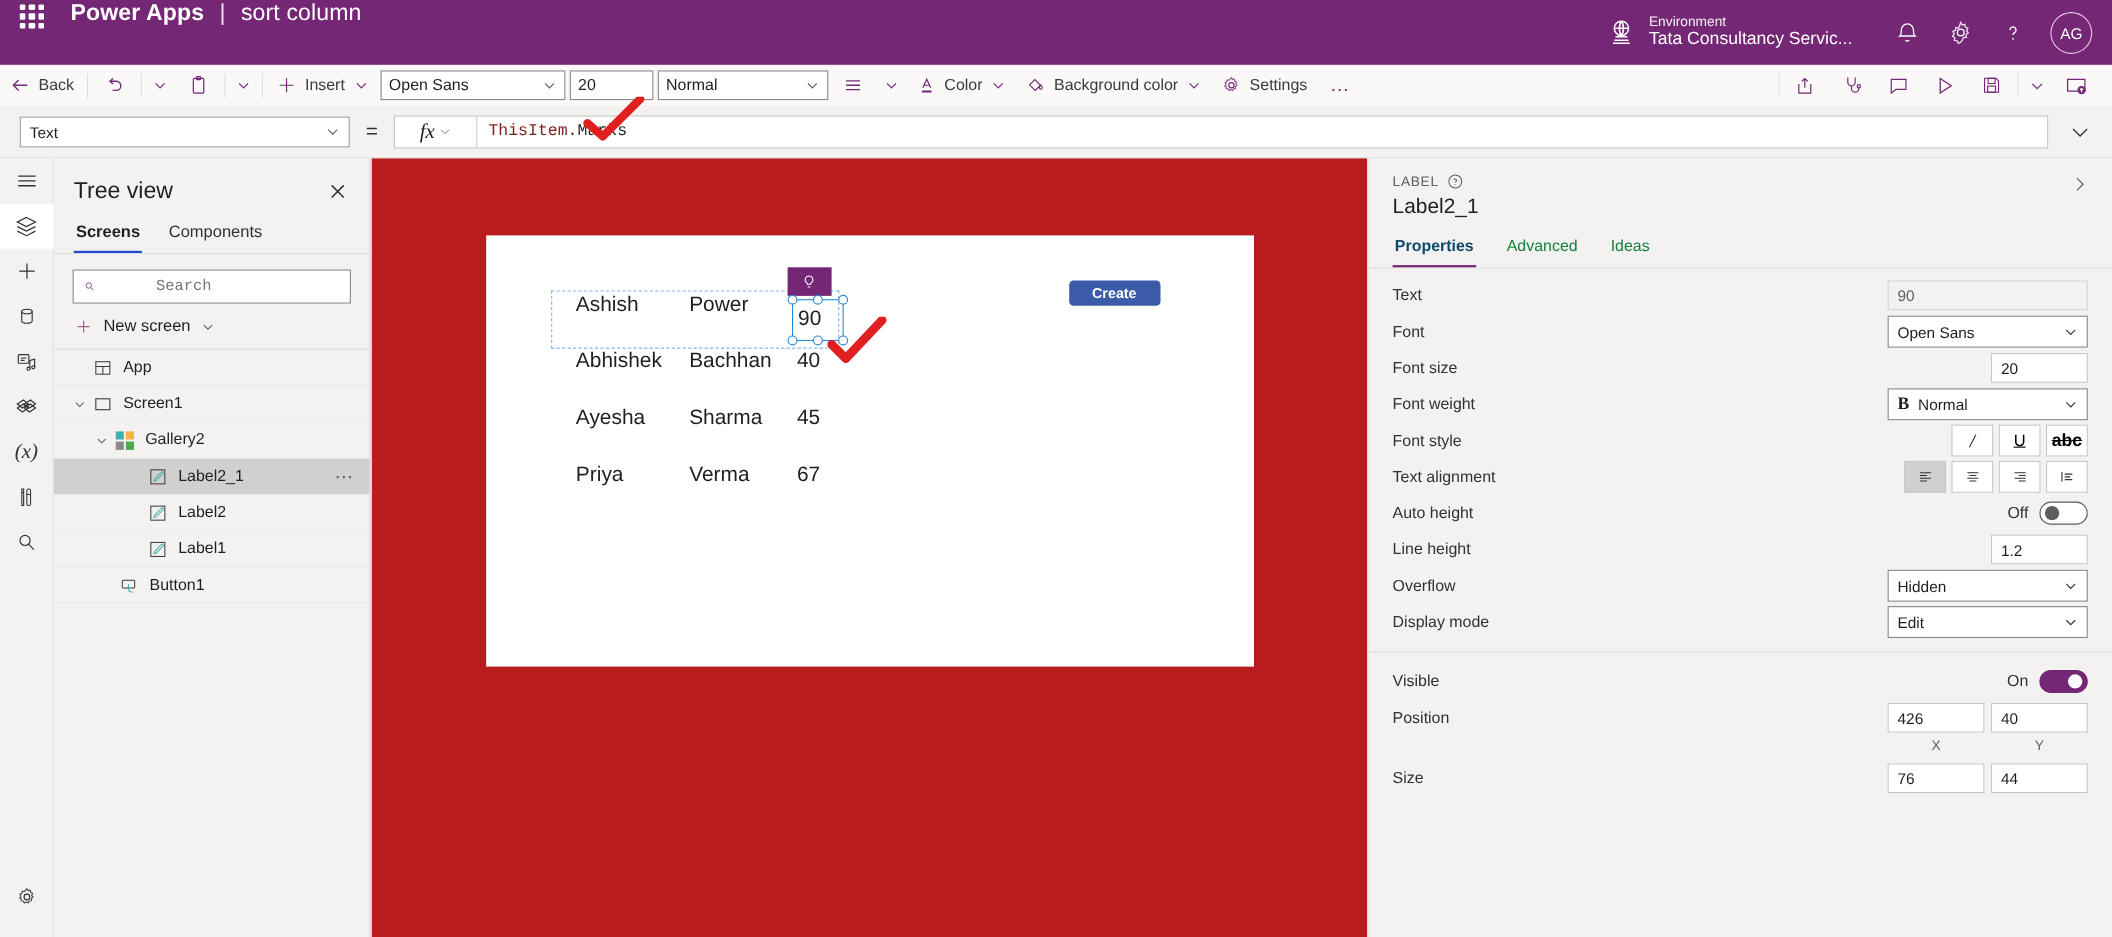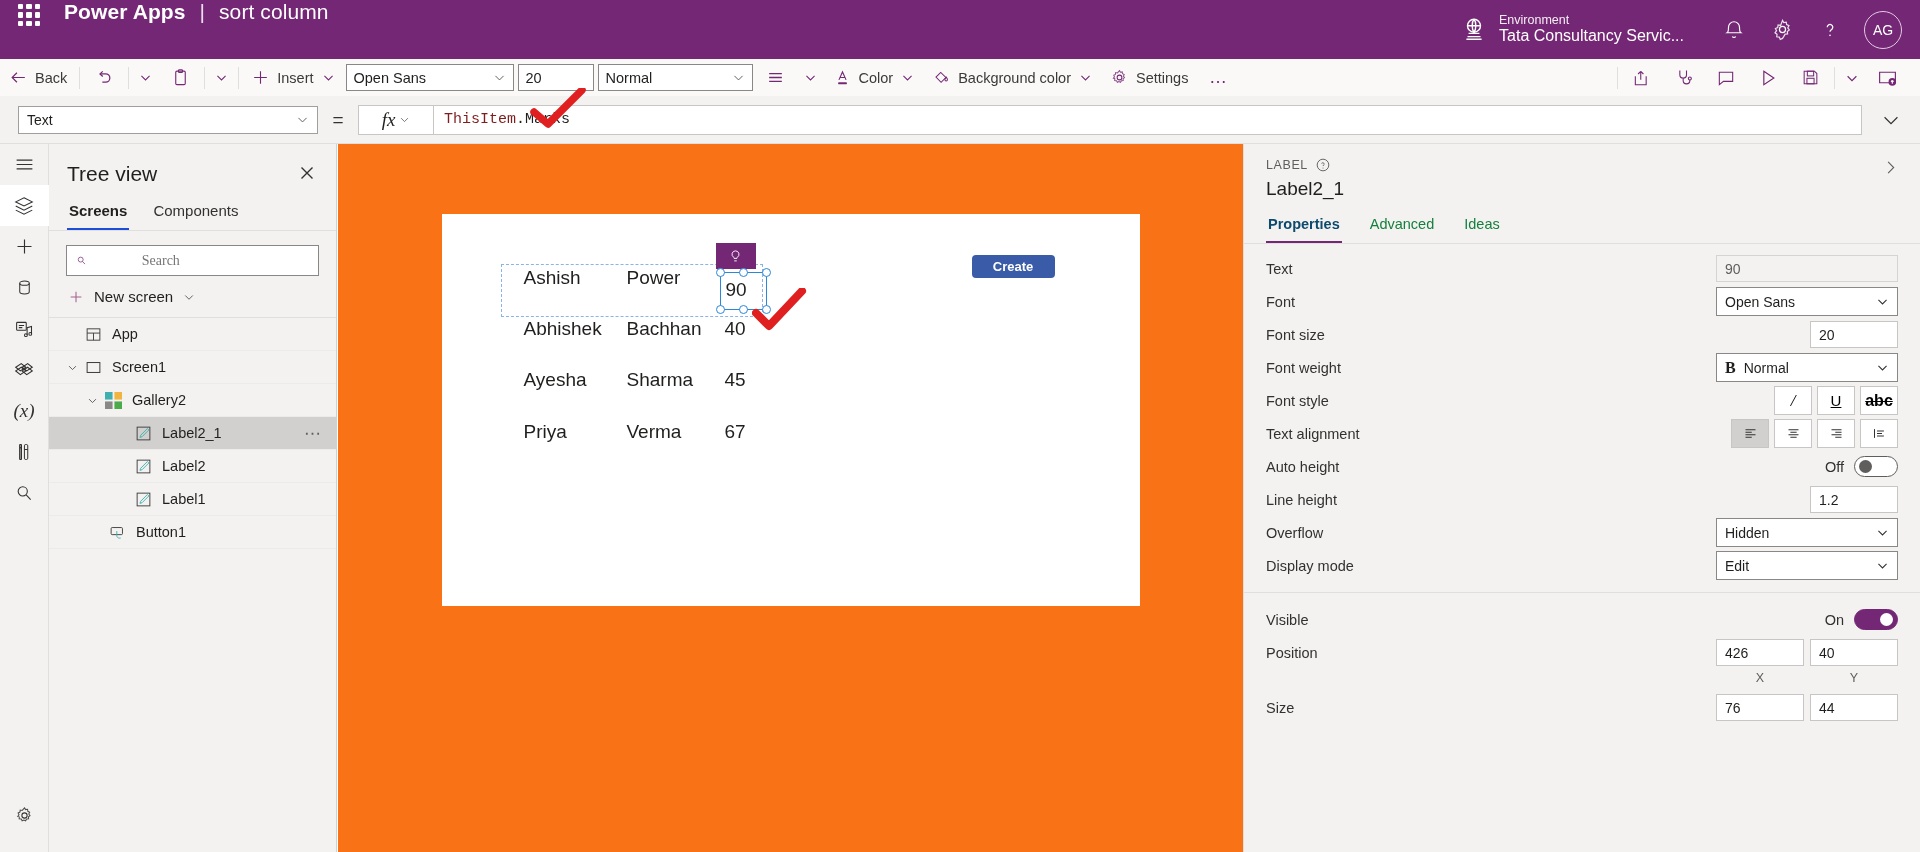--- a/index.html
+++ b/index.html
@@ -97,52 +97,52 @@
   }
   .rail-btn { width: 49px; height: 41px; display: flex; align-items: center; justify-content: center; cursor: pointer; }
   .rail-btn.active { background: #ffffff; }
   .rail-gap { flex: 1; }
 
   
   .tree {
     position: absolute; left: 49px; top: 144px; width: 288px; height: 708px;
     background: #f3f2f1; border-right: 1px solid #d2d0ce;
   }
-  .tree-head { display: flex; justify-content: space-between;
+  .tree-head { display: flex; align-items: center; justify-content: space-between;
                padding: 18px 18px 10px 18px; }
   .tree-title { font-size: 21px; color: #201f1e; font-weight: normal; }
   .tree-close { cursor: pointer; width: 22px; height: 22px; display: flex; align-items: center; justify-content: center; }
   .tree-tabs { display: flex; padding: 0 18px; border-bottom: 1px solid #e1dfdd; }
   .tree-tab { font-size: 15px; color: #323130; padding: 6px 2px 9px; margin-right: 22px; cursor: pointer; }
   .tree-tab.active { color: #201f1e; font-weight: bold; border-bottom: 2px solid #1d4ed8; }
   .search {
     margin: 14px 17px 0 17px; height: 31px; background: #ffffff; border: 1px solid #8a8886;
     display: flex; align-items: center; padding: 0 9px; gap: 9px;
   }
   .search input { border: none; outline: none; font-size: 14px; color: #14532d; width: 100%;
-                  font-family: Liberation Serif, serif; background: transparent; margin-left: 46px; }
+                  font-family: Liberation Mono, monospace; background: transparent; margin-left: 46px; }
   .newscreen { display: flex; align-items: center; gap: 10px; padding: 12px 20px 12px 19px;
                font-size: 15px; color: #201f1e; cursor: pointer; }
   .tree-list { border-top: 1px solid #e1dfdd; }
   .tnode { display: flex; align-items: center; height: 33px; font-size: 14.5px; color: #201f1e;
            cursor: pointer; border-bottom: 1px solid #edebe9; padding-right: 8px; }
   .tnode.sel { background: #d2d0ce; }
   .tnode .chev { width: 18px; display: flex; justify-content: center; }
   .tnode .tico { width: 24px; display: flex; justify-content: center; align-items: center; }
   .tnode .tlabel { margin-left: 7px; flex: 1; }
   .tnode .dots { color: #605e5c; font-size: 17px; letter-spacing: 1px; padding-right: 6px; }
   .ind0 { padding-left: 14px; }
   .ind1 { padding-left: 34px; }
   .ind2 { padding-left: 56px; }
   .ind3 { padding-left: 82px; }
 
   
   .canvas {
     position: absolute; left: 338px; top: 144px; width: 905px; height: 708px;
-    background: #f97316; display: flex; align-items: flex-start; justify-content: center;
+    background: #b91c1c; display: flex; align-items: flex-start; justify-content: center;
   }
   .screen {
     position: relative; width: 698px; height: 392px; margin-top: 70px; background: #ffffff;
   }
   .gal-row { position: absolute; display: flex; align-items: center; font-size: 19px; color: #201f1e; }
   .gal-first { position: absolute; left: 59px; top: 50px; width: 262px; height: 53px;
                border: 1px dashed #8ab4e8; }
   .gal-row .c1 { position: absolute; left: 82px; }
   .gal-row .c2 { position: absolute; left: 185px; }
   .gal-row .c3 { position: absolute; left: 283px; }

